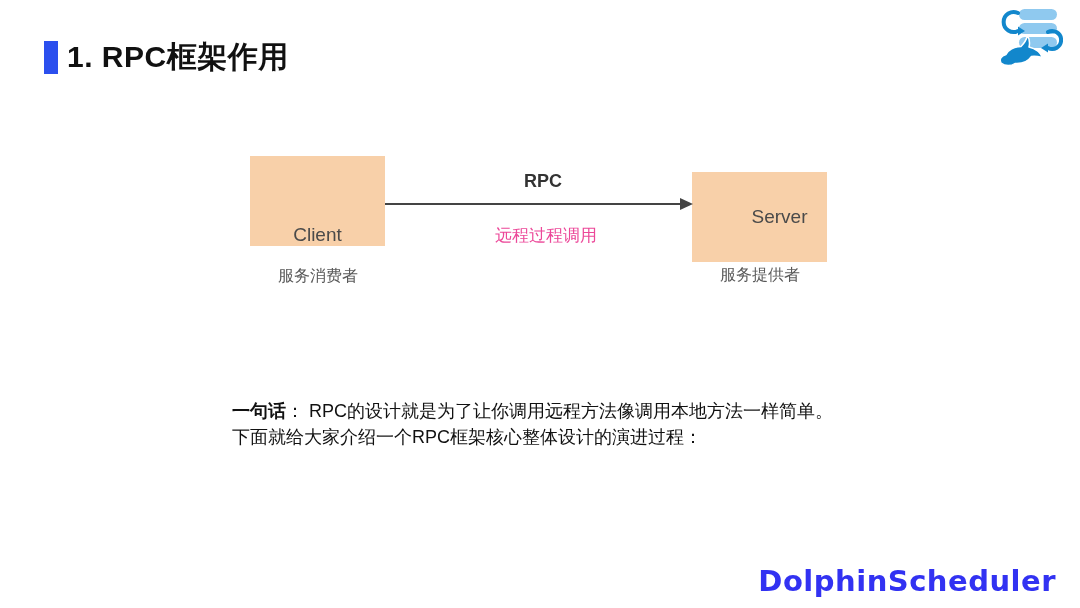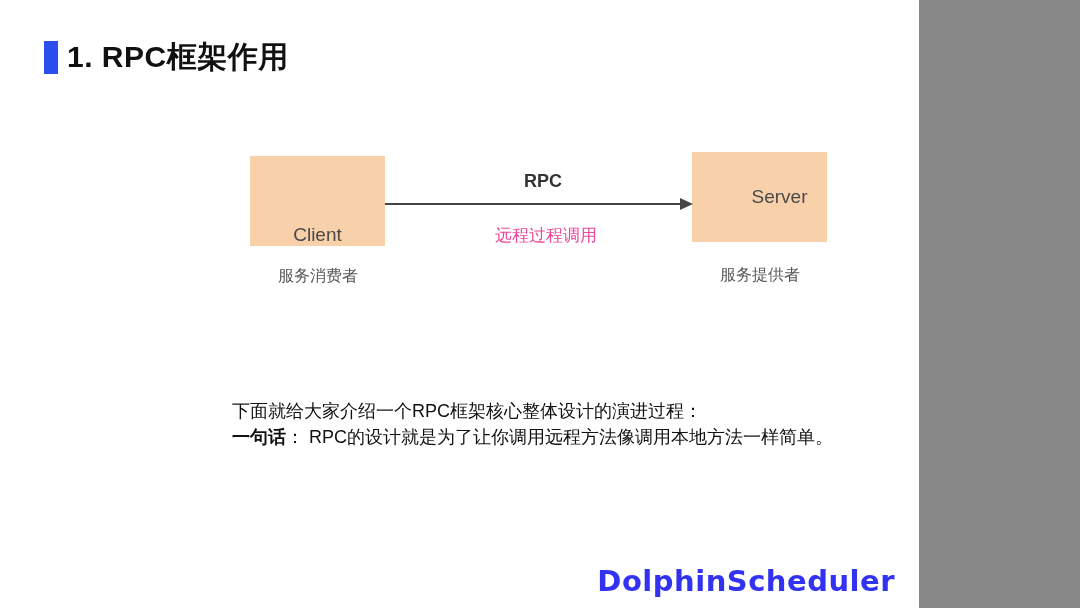--- a/index.html
+++ b/index.html
@@ -1,19 +1,19 @@
 <!DOCTYPE html>
 <html><head>
 <meta charset="utf-8">
 <style>
   * { margin: 0; padding: 0; box-sizing: border-box; }
   body { background: #888; font-family: "Liberation Sans", "DejaVu Sans", sans-serif; }
   .slide {
     position: relative;
-    width: 919px;
+    width: 1080px;
     height: 608px;
     background: #ffffff;
     overflow: hidden;
   }
 
   
   .title-row {
     position: absolute;
     left: 44px;
     top: 37px;
@@ -50,21 +50,21 @@
     width: 135px;
     height: 90px;
     background: #f8d0a9;
     display: flex;
     align-items: center;
     justify-content: center;
     font-size: 19px;
     color: #4a4a4a;
   }
   .box-client { left: 250px; top: 156px; align-items: flex-end; }
-  .box-server { left: 692px; top: 152px; padding-left: 40px; }
+  .box-server { left: 692px; top: 172px; padding-left: 40px; }
 
   .arrow-line {
     position: absolute;
     left: 385px;
     top: 203px;
     width: 296px;
     height: 2px;
     background: #444444;
   }
   .arrow-head {
@@ -172,19 +172,19 @@
     <div class="arrow-line"></div>
     <div class="arrow-head"></div>
     <div class="arrow-label-top">RPC</div>
     <div class="arrow-label-bottom">远程过程调用</div>
 
     <div class="caption caption-client">服务消费者</div>
     <div class="caption caption-server">服务提供者</div>
   </div>
 
   <p class="paragraph">
+    <span class="line"><b>一句话</b><span>：  RPC的设计就是为了让你调用远程方法像调用本地方法一样简单。</span></span>
     <span class="line">下面就给大家介绍一个RPC框架核心整体设计的演进过程：</span>
-    <span class="line"><b>一句话</b><span>：  RPC的设计就是为了让你调用远程方法像调用本地方法一样简单。</span></span>
   </p>
 
   <div class="brand">DolphinScheduler</div>
 
 </div>
 
 </body></html>

